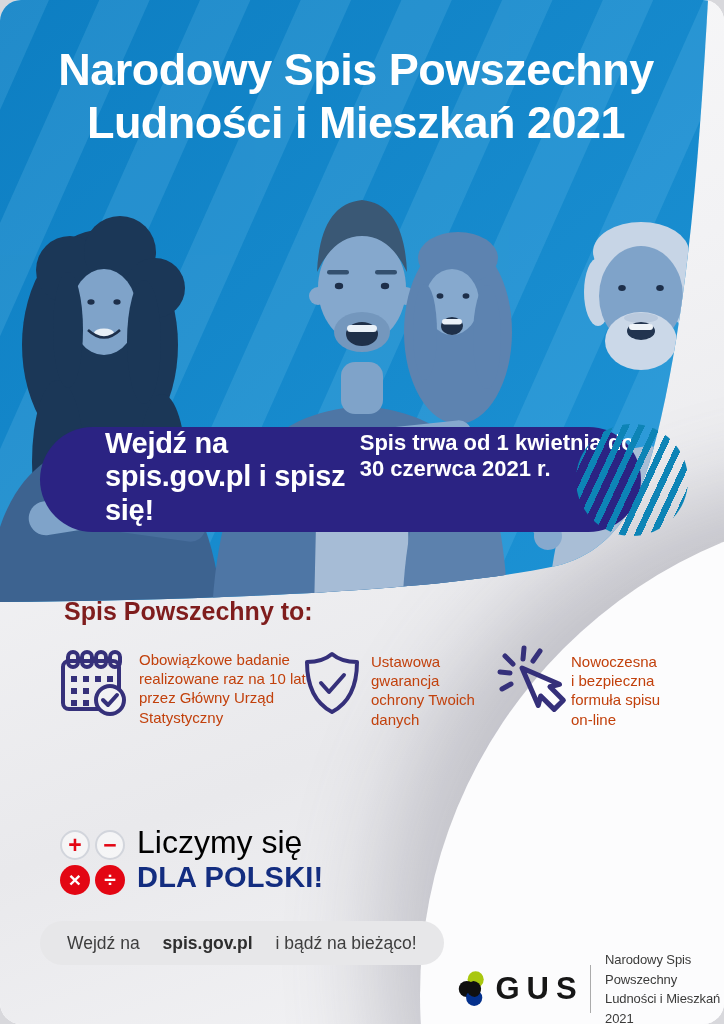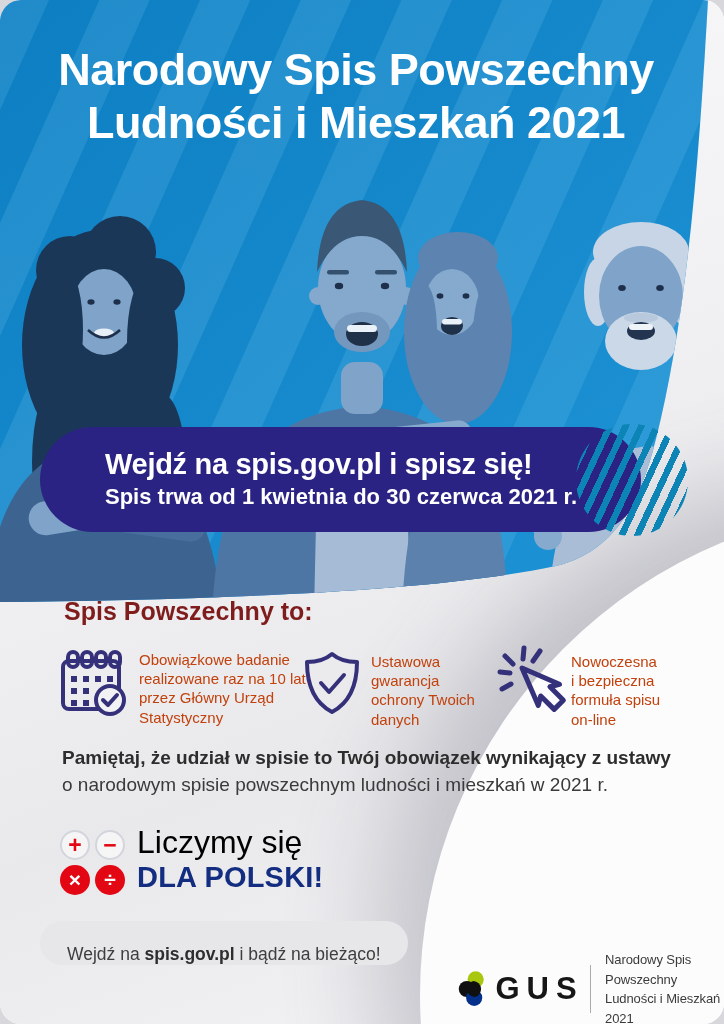--- a/index.html
+++ b/index.html
@@ -4,21 +4,21 @@
 <style>
   html,body{margin:0;padding:0;background:#d8d8dc;font-family:"Liberation Sans",sans-serif;}
   .poster{position:relative;width:724px;height:1024px;margin:0 auto;overflow:hidden;background:#fff;border-radius:21px;}
   .bg{position:absolute;inset:0;background:linear-gradient(160deg,#fafafb 0%,#f2f2f4 38%,#e9e9ec 68%,#f4f4f6 100%);}
   .white-swoosh{position:absolute;left:420px;top:505px;width:980px;height:980px;border-radius:50%;
     background:#fcfcfd;box-shadow:-55px -40px 90px -10px rgba(104,104,120,0.30);}
   .hero-svg{position:absolute;left:0;top:0;z-index:2;}
   .hero-title{position:absolute;left:0;top:44px;width:712px;z-index:4;text-align:center;color:#ffffff;
     font-weight:bold;font-size:45px;line-height:1.17;letter-spacing:-0.5px;}
   .banner{position:absolute;left:40px;top:427px;width:601px;height:105px;border-radius:53px;background:#2b2383;
-    z-index:5;display:flex;flex-direction:column;justify-content:center;padding-left:65px;box-sizing:border-box;}
+    z-index:5;display:flex;flex-direction:row;justify-content:center;padding-left:65px;box-sizing:border-box;}
   .banner-line1{color:#fff;font-weight:bold;font-size:29px;line-height:1.15;letter-spacing:-0.3px;}
   .banner-line2{color:#fff;font-weight:bold;font-size:22px;line-height:1.2;margin-top:3px;}
   .striped-circle{position:absolute;left:576px;top:424px;width:112px;height:112px;border-radius:50%;z-index:6;
     background:repeating-linear-gradient(115deg,#0d84b6 0 6.5px,rgba(13,132,182,0) 6.5px 14.2px);}
   .benefits-heading{position:absolute;left:64px;top:597px;z-index:5;font-size:25px;font-weight:bold;color:#7f1d1d;}
   .benefit-icon{position:absolute;z-index:5;}
   .benefit-text{position:absolute;z-index:5;font-size:15px;line-height:1.28;color:#c2410c;white-space:pre-line;}
   .bt1{left:139px;top:650px;width:185px;}
   .bt2{left:371px;top:652px;width:130px;}
   .bt3{left:571px;top:652px;width:140px;}
@@ -26,21 +26,21 @@
   .reminder-b{display:block;font-weight:bold;color:#2d2d2d;}
   .campaign{position:absolute;left:60px;top:826px;z-index:5;display:flex;align-items:flex-start;}
   .sym-grid{display:grid;grid-template-columns:30px 30px;grid-template-rows:30px 30px;gap:5px;margin-top:4px;}
   .sym{display:flex;align-items:center;justify-content:center;border-radius:50%;font-weight:bold;}
   .sym-outline{border:2px solid #d2d5dc;color:#e30613;font-size:23px;background:rgba(255,255,255,0.55);box-sizing:border-box;}
   .sym-fill{background:#e30613;color:#ffffff;font-size:21px;}
   .campaign-text{margin-left:12px;}
   .campaign-line1{font-size:32px;color:#000000;line-height:1.05;}
   .campaign-line2{font-size:29px;font-weight:bold;color:#132d80;line-height:1.2;letter-spacing:0.2px;}
   .footer-pill{position:absolute;left:40px;top:921px;height:44px;border-radius:22px;background:#e7e7e9;z-index:5;
-    display:inline-flex;align-items:flex-end;padding:0 27px;font-size:17.5px;color:#3e3e3e;white-space:pre;}
+    display:inline-flex;align-items:center;padding:0 27px;font-size:17.5px;color:#3e3e3e;white-space:pre;gap:18px;}
   .footer-pill b{color:#2e2e2e;}
   .gus{position:absolute;left:458px;top:950px;z-index:5;display:flex;align-items:center;}
   .gus-word{font-size:31px;letter-spacing:7px;color:#161616;font-weight:bold;margin-left:8px;}
   .gus-divider{width:2px;height:48px;background:#ababab;margin:0 14px 0 6px;}
   .gus-text{font-size:13px;line-height:1.5;color:#3b3b3a;letter-spacing:-0.1px;}
 </style>
 </head>
 <body>
 
 <div class="poster">
@@ -208,24 +208,20 @@
       <g transform="translate(28,24) rotate(-45)">
         <path d="M0,0 L-15,38 L-6.5,33 L-6.5,52 L6.5,52 L6.5,33 L15,38 Z"></path>
       </g>
     </g>
   </svg>
   <div class="benefit-text bt3">Nowoczesna
 i bezpieczna
 formuła spisu
 on-line</div>
 
-  <div class="reminder">
-    <span class="reminder-b">Pamiętaj, że udział w spisie to Twój obowiązek wynikający z ustawy</span>
-    <span>o narodowym spisie powszechnym ludności i mieszkań w 2021 r.</span>
-  </div>
 
   <div class="campaign">
     <div class="sym-grid">
       <div class="sym sym-outline">+</div>
       <div class="sym sym-outline">−</div>
       <div class="sym sym-fill">×</div>
       <div class="sym sym-fill">÷</div>
     </div>
     <div class="campaign-text">
       <div class="campaign-line1">Liczymy się</div>

